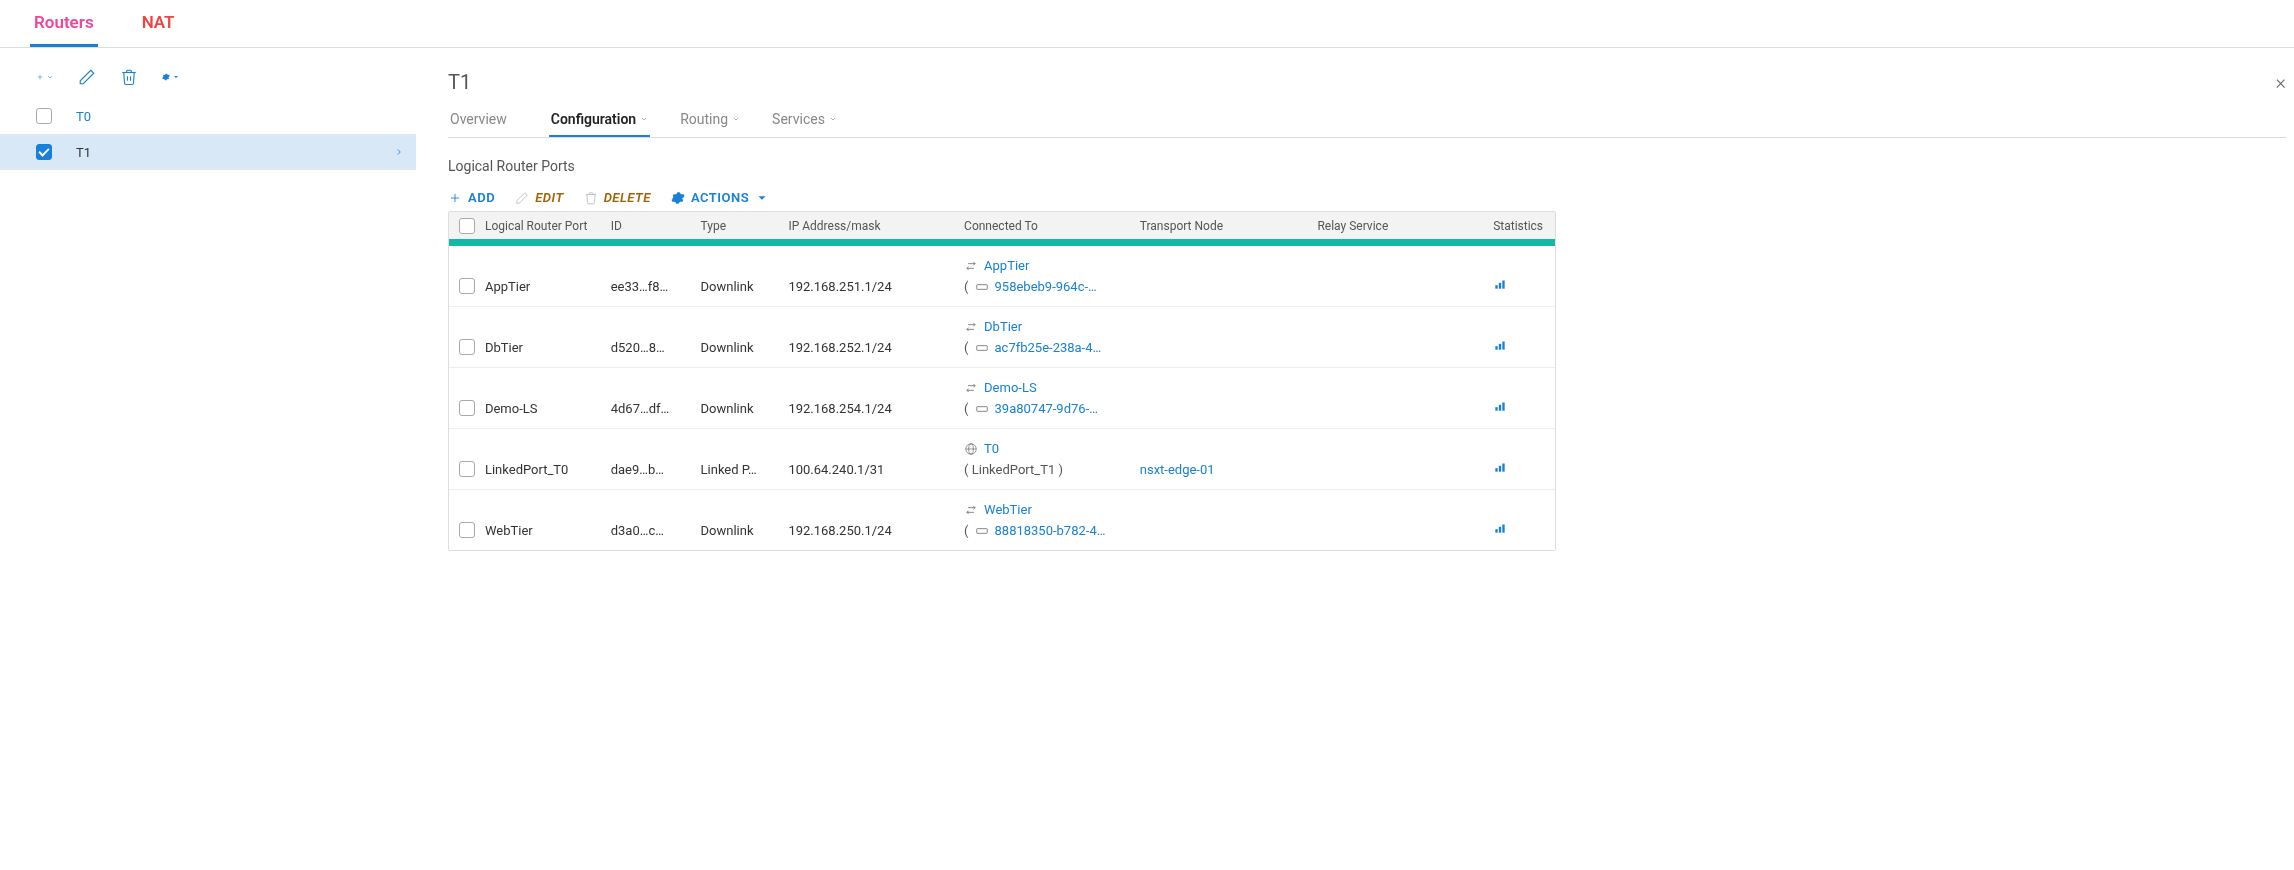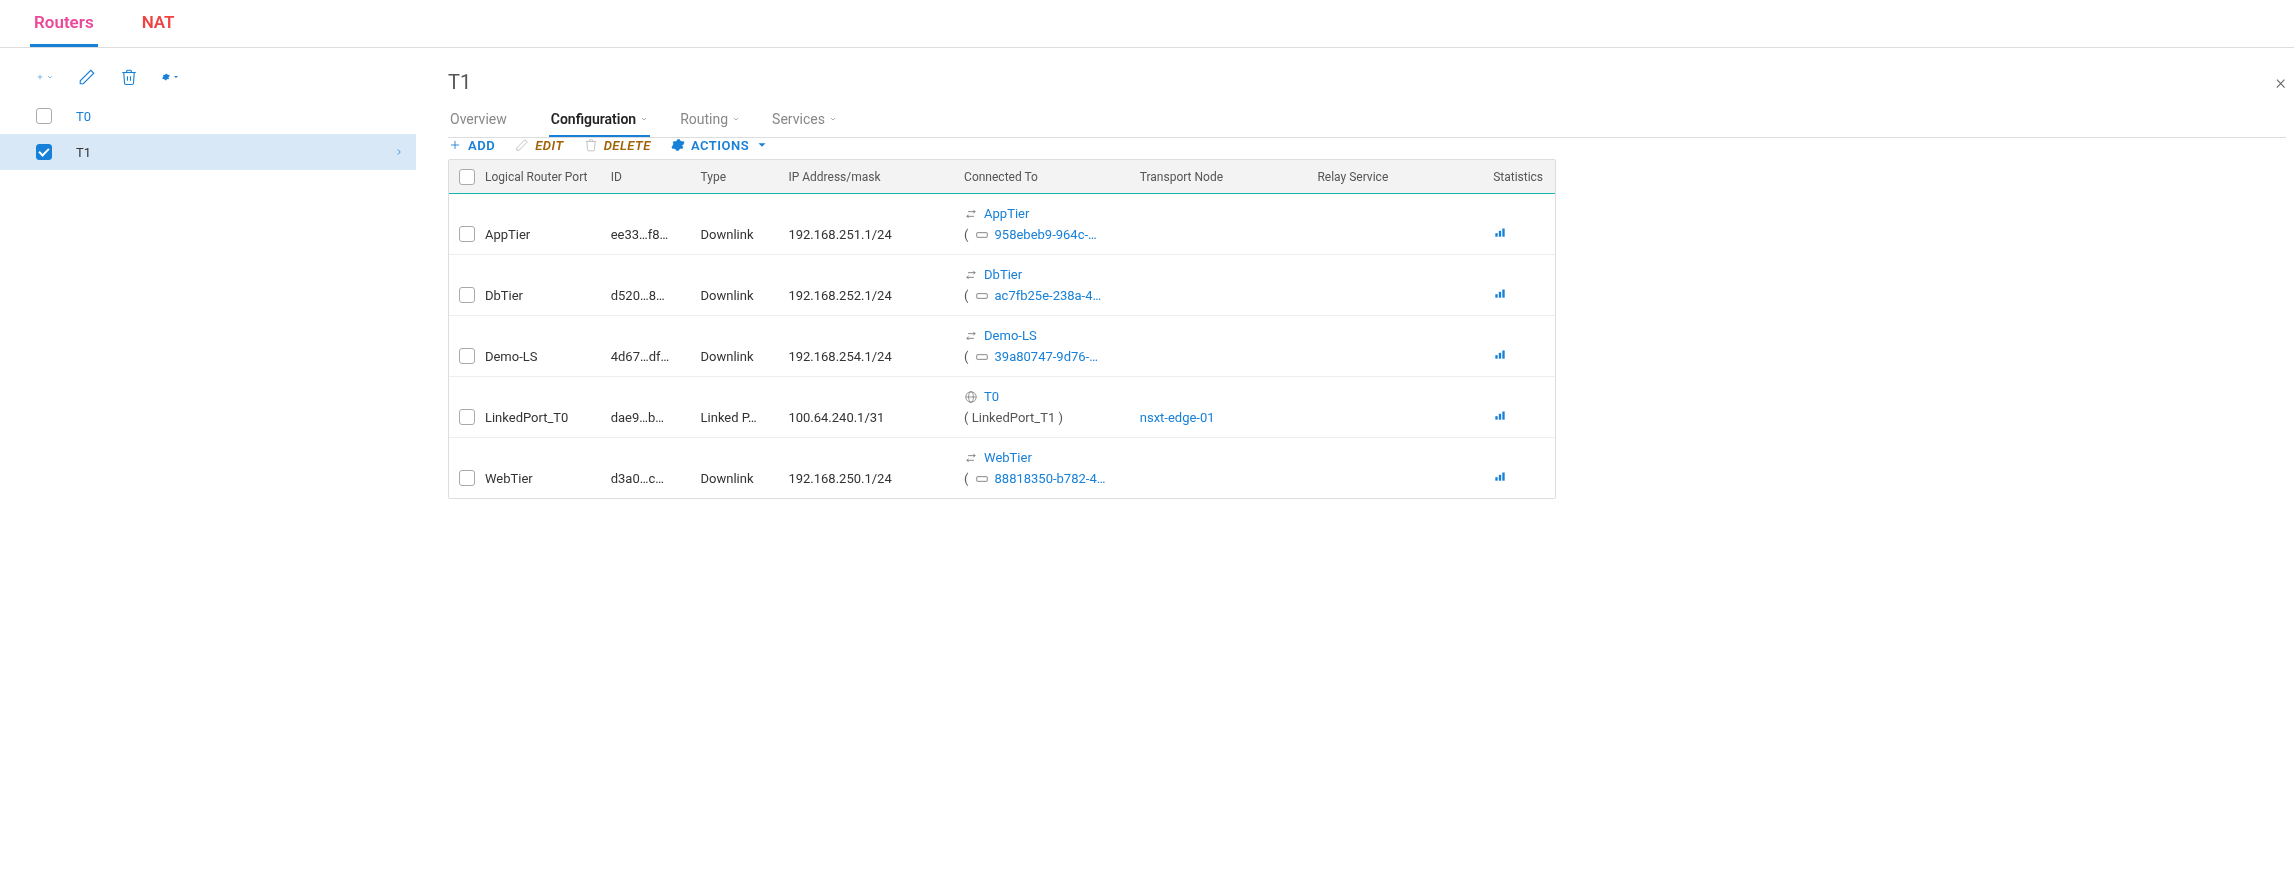--- a/index.html
+++ b/index.html
@@ -94,33 +94,33 @@
 
   .detail-tabs {
     display: flex; gap: 28px; border-bottom: 1px solid #ddd; height: 32px; align-items: flex-end;
   }
   .dtab { padding: 0 2px 8px 2px; font-size: 14px; color: #888; cursor: pointer; border-bottom: 2px solid transparent; display: flex; align-items: center; gap: 4px; }
   .dtab.active { color: #222; font-weight: 600; border-bottom-color: #1780d8; margin-left: 12px; }
 
   .ports-title { font-size: 14px; color: #555; margin: 20px 0 16px 0; }
 
   .ports-toolbar { display: flex; align-items: center; gap: 20px; margin-bottom: 6px; }
-  .ptb-btn { display: flex; gap: 6px; font-size: 13px; font-weight: 600; letter-spacing: 0.5px; cursor: pointer; }
+  .ptb-btn { display: flex; align-items: center; gap: 6px; font-size: 13px; font-weight: 600; letter-spacing: 0.5px; cursor: pointer; }
   .ptb-btn.primary { color: #1780d8; }
   .ptb-btn.disabled { color: #a16207; font-style: italic; }
   .ptb-btn svg { width: 14px; height: 14px; stroke-width: 1.5; fill: none; }
   .ptb-btn.primary svg { stroke: #1780d8; }
   .ptb-btn.disabled svg { stroke: #bbb; }
   .ptb-btn.primary.gear svg { stroke: none; fill: #1780d8; }
 
   .ports-table {
     border: 1px solid #ddd; border-radius: 2px; width: 1108px;
   }
   .pt-header {
-    display: flex; align-items: center; height: 34px; background: #f3f3f3; border-bottom: 1px solid #14b8a6;
+    display: flex; align-items: center; height: 34px; background: #f3f3f3; border-bottom: 7px solid #14b8a6;
     font-size: 12px; color: #555;
   }
   .pt-row {
     display: flex; align-items: flex-end; border-bottom: 1px solid #eee; padding: 12px 0; font-size: 13px; color: #333;
   }
   .pt-row:last-child { border-bottom: none; }
   .pt-col-cbx { width: 36px; display: flex; justify-content: center; padding-top:2px;}
   .pt-col-name { width: 126px; }
   .pt-col-id   { width: 90px; }
   .pt-col-type { width: 88px; }
@@ -220,20 +220,21 @@
           </svg>
       </div>
       <div class="dtab">
         <span>Services</span>
         <svg class="chev-sm" viewBox="0 0 24 24">
             <polyline points="6 9 12 15 18 9"></polyline>
           </svg>
       </div>
     </div>
 
+    <div class="ports-title">Logical Router Ports</div>
 
     <div class="ports-toolbar">
       <div class="ptb-btn primary">
         <svg viewBox="0 0 24 24">
             <line x1="12" y1="5" x2="12" y2="19"></line>
             <line x1="5" y1="12" x2="19" y2="12"></line>
           </svg>
         <span>ADD</span>
       </div>
       <div class="ptb-btn disabled">

